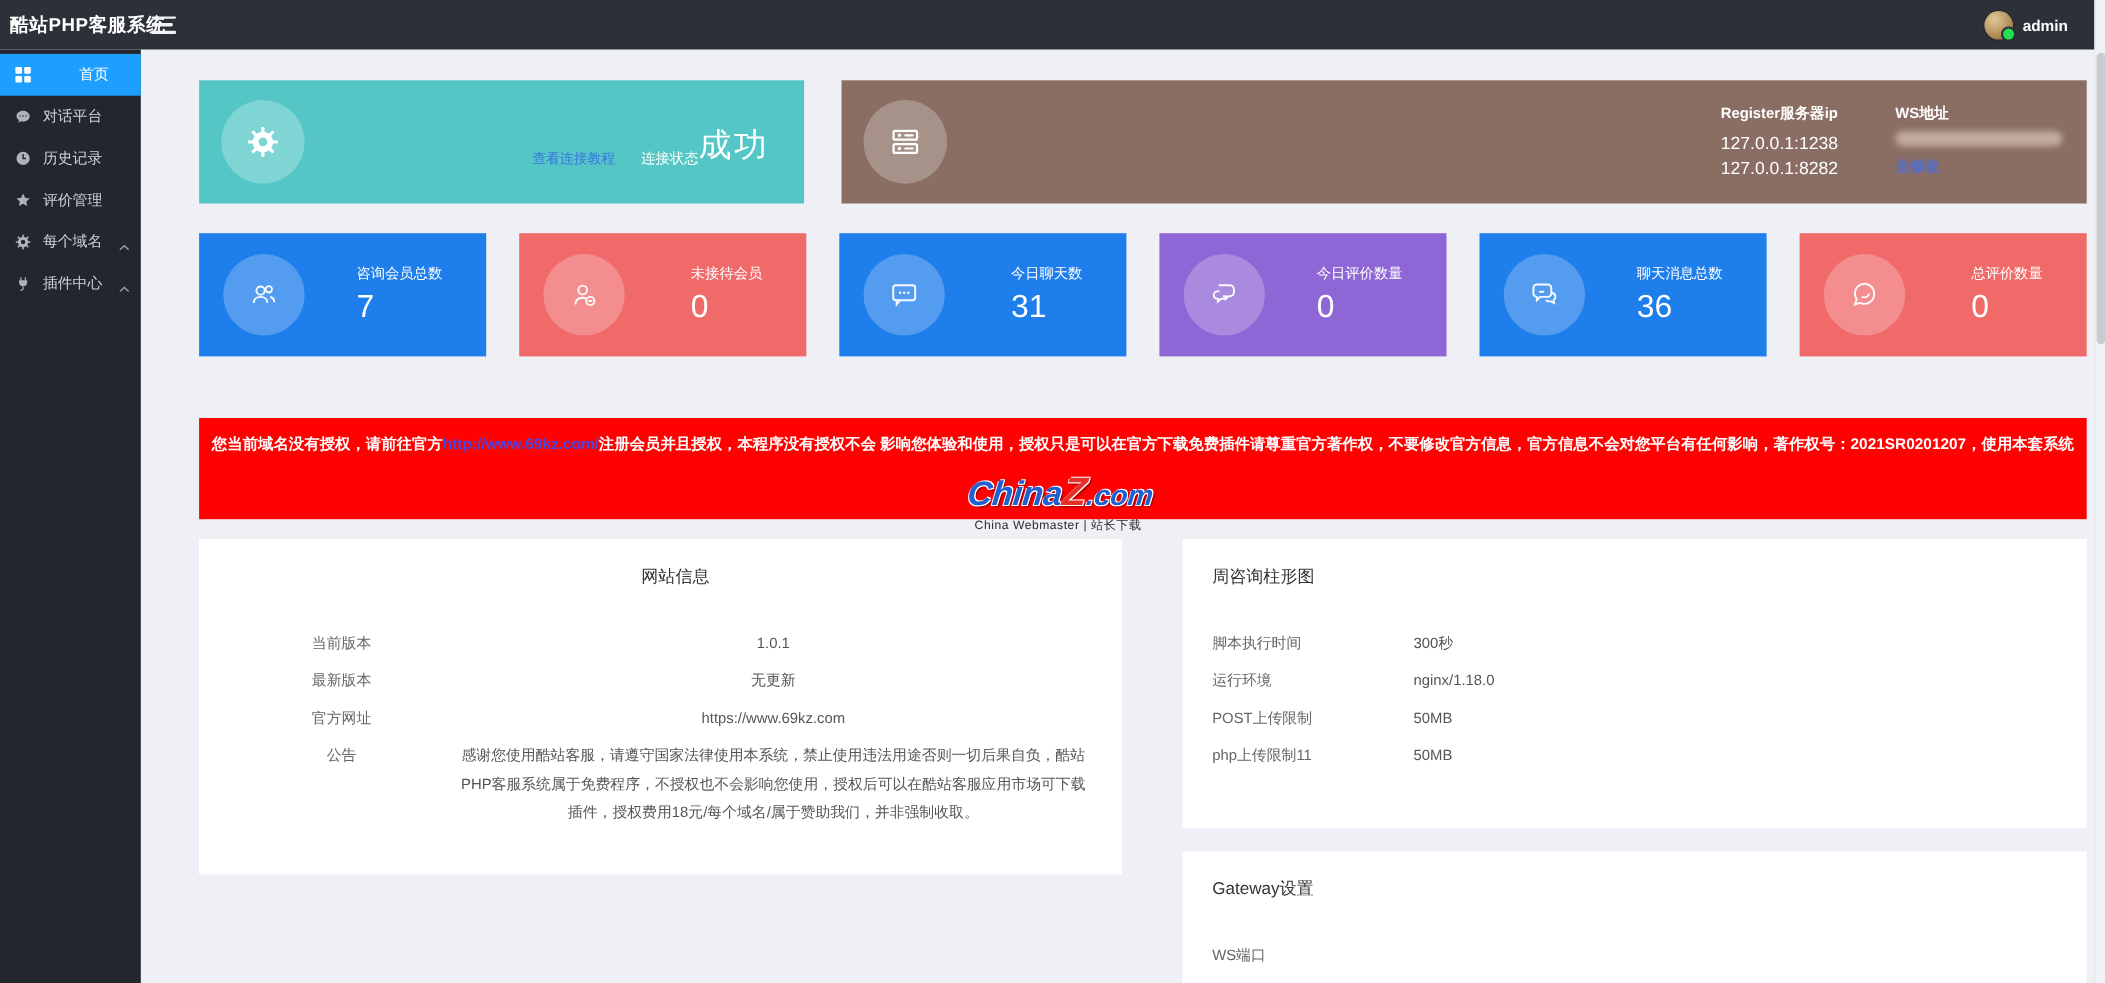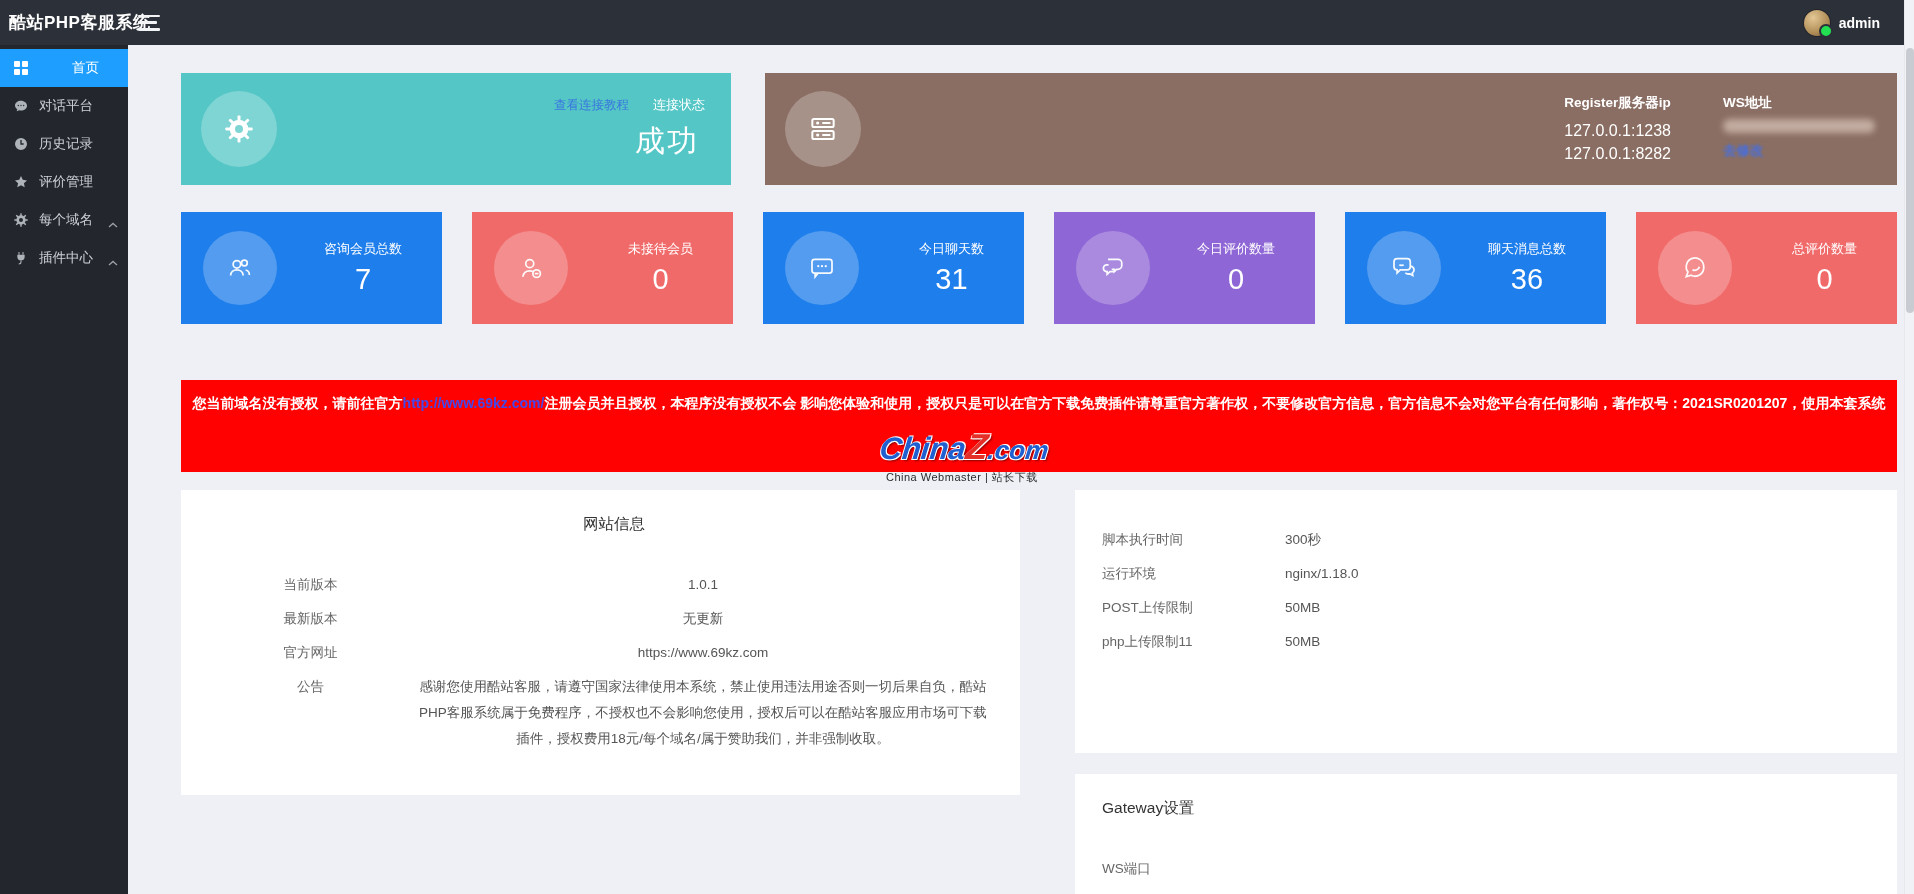--- a/index.html
+++ b/index.html
@@ -33,39 +33,39 @@
   .main{position:absolute;left:128px;top:45px;width:1776px;height:849px;overflow:hidden;}
 
   
   .hero-row{position:absolute;left:53px;top:28px;width:1716px;height:112px;display:flex;gap:34px;}
   .hero-card{height:112px;display:flex;align-items:center;color:#fff;}
   .hero-teal{width:550px;background:#54c6c6;}
   .hero-brown{flex:1;background:#8a6e63;}
   .big-circle{width:76px;height:76px;border-radius:50%;background:rgba(255,255,255,.25);
     display:flex;align-items:center;justify-content:center;margin-left:20px;flex-shrink:0;}
   .big-circle svg{width:32px;height:32px;color:#fff;}
-  .conn-right{margin-left:auto;display:flex;flex-direction:column;align-items:flex-end;padding-right:26px;}
+  .conn-right{margin-left:auto;display:flex;flex-direction:row;align-items:flex-end;padding-right:26px;}
   .conn-top{display:flex;gap:24px;align-items:center;}
   .conn-tut{color:#3a77dd;font-size:12.5px;cursor:pointer;}
   .conn-label{font-size:13px;}
   .conn-status{font-size:30px;margin-top:7px;margin-right:6px;letter-spacing:2px;}
   .brown-right{margin-left:auto;display:flex;gap:52px;padding-right:22px;}
   .srv-label{font-size:13.5px;font-weight:bold;margin-bottom:7px;}
   .srv-ip{font-size:16px;line-height:23px;}
   .ws-blur{width:152px;height:14px;border-radius:7px;background:#c2aba0;filter:blur(3px);margin:6px 0 9px;}
   .ws-modify{color:#4a6fd8;font-size:13.5px;font-weight:bold;filter:blur(.8px);cursor:pointer;}
 
   
   .stat-row{position:absolute;left:53px;top:167px;width:1716px;height:112px;display:flex;gap:30px;}
   .stat-card{flex:1;display:flex;align-items:center;color:#fff;}
   .c-blue{background:#1e7eeb;} .c-red{background:#f16a6a;} .c-purple{background:#8e66d5;}
   .stat-circle{width:74px;height:74px;border-radius:50%;background:rgba(255,255,255,.24);
     display:flex;align-items:center;justify-content:center;margin-left:22px;flex-shrink:0;}
   .stat-circle svg{width:30px;height:30px;color:#fff;opacity:.95;}
-  .stat-text{margin-left:auto;margin-right:40px;text-align:center;}
+  .stat-text{margin-left:auto;margin-right:40px;text-align:left;}
   .stat-label{font-size:13px;}
   .stat-value{font-size:29px;margin-top:5px;}
 
   
   .banner{position:absolute;left:53px;top:335px;width:1716px;height:92px;background:#fe0100;
     color:#fff;text-align:center;font-size:14px;font-weight:bold;}
   .banner-line1{padding-top:15px;}
   .banner-line2{margin-top:24px;}
   .banner-link{color:#4747e8;cursor:pointer;font-weight:bold;}
 
@@ -356,20 +356,21 @@
           <div class="info-value">https://www.69kz.com</div>
         </div>
         <div class="info-row">
           <div class="info-label">公告</div>
           <div class="info-value">感谢您使用酷站客服，请遵守国家法律使用本系统，禁止使用违法用途否则一切后果自负，酷站PHP客服系统属于免费程序，不授权也不会影响您使用，授权后可以在酷站客服应用市场可下载插件，授权费用18元/每个域名/属于赞助我们，并非强制收取。</div>
         </div>
       </div>
     </div>
 
     <div class="panel panel-server">
+      <div class="panel-title">周咨询柱形图</div>
       <div class="info-rows">
         <div class="info-row simple">
           <div class="info-label">脚本执行时间</div>
           <div class="info-value">300秒</div>
         </div>
         <div class="info-row simple">
           <div class="info-label">运行环境</div>
           <div class="info-value">nginx/1.18.0</div>
         </div>
         <div class="info-row simple">

